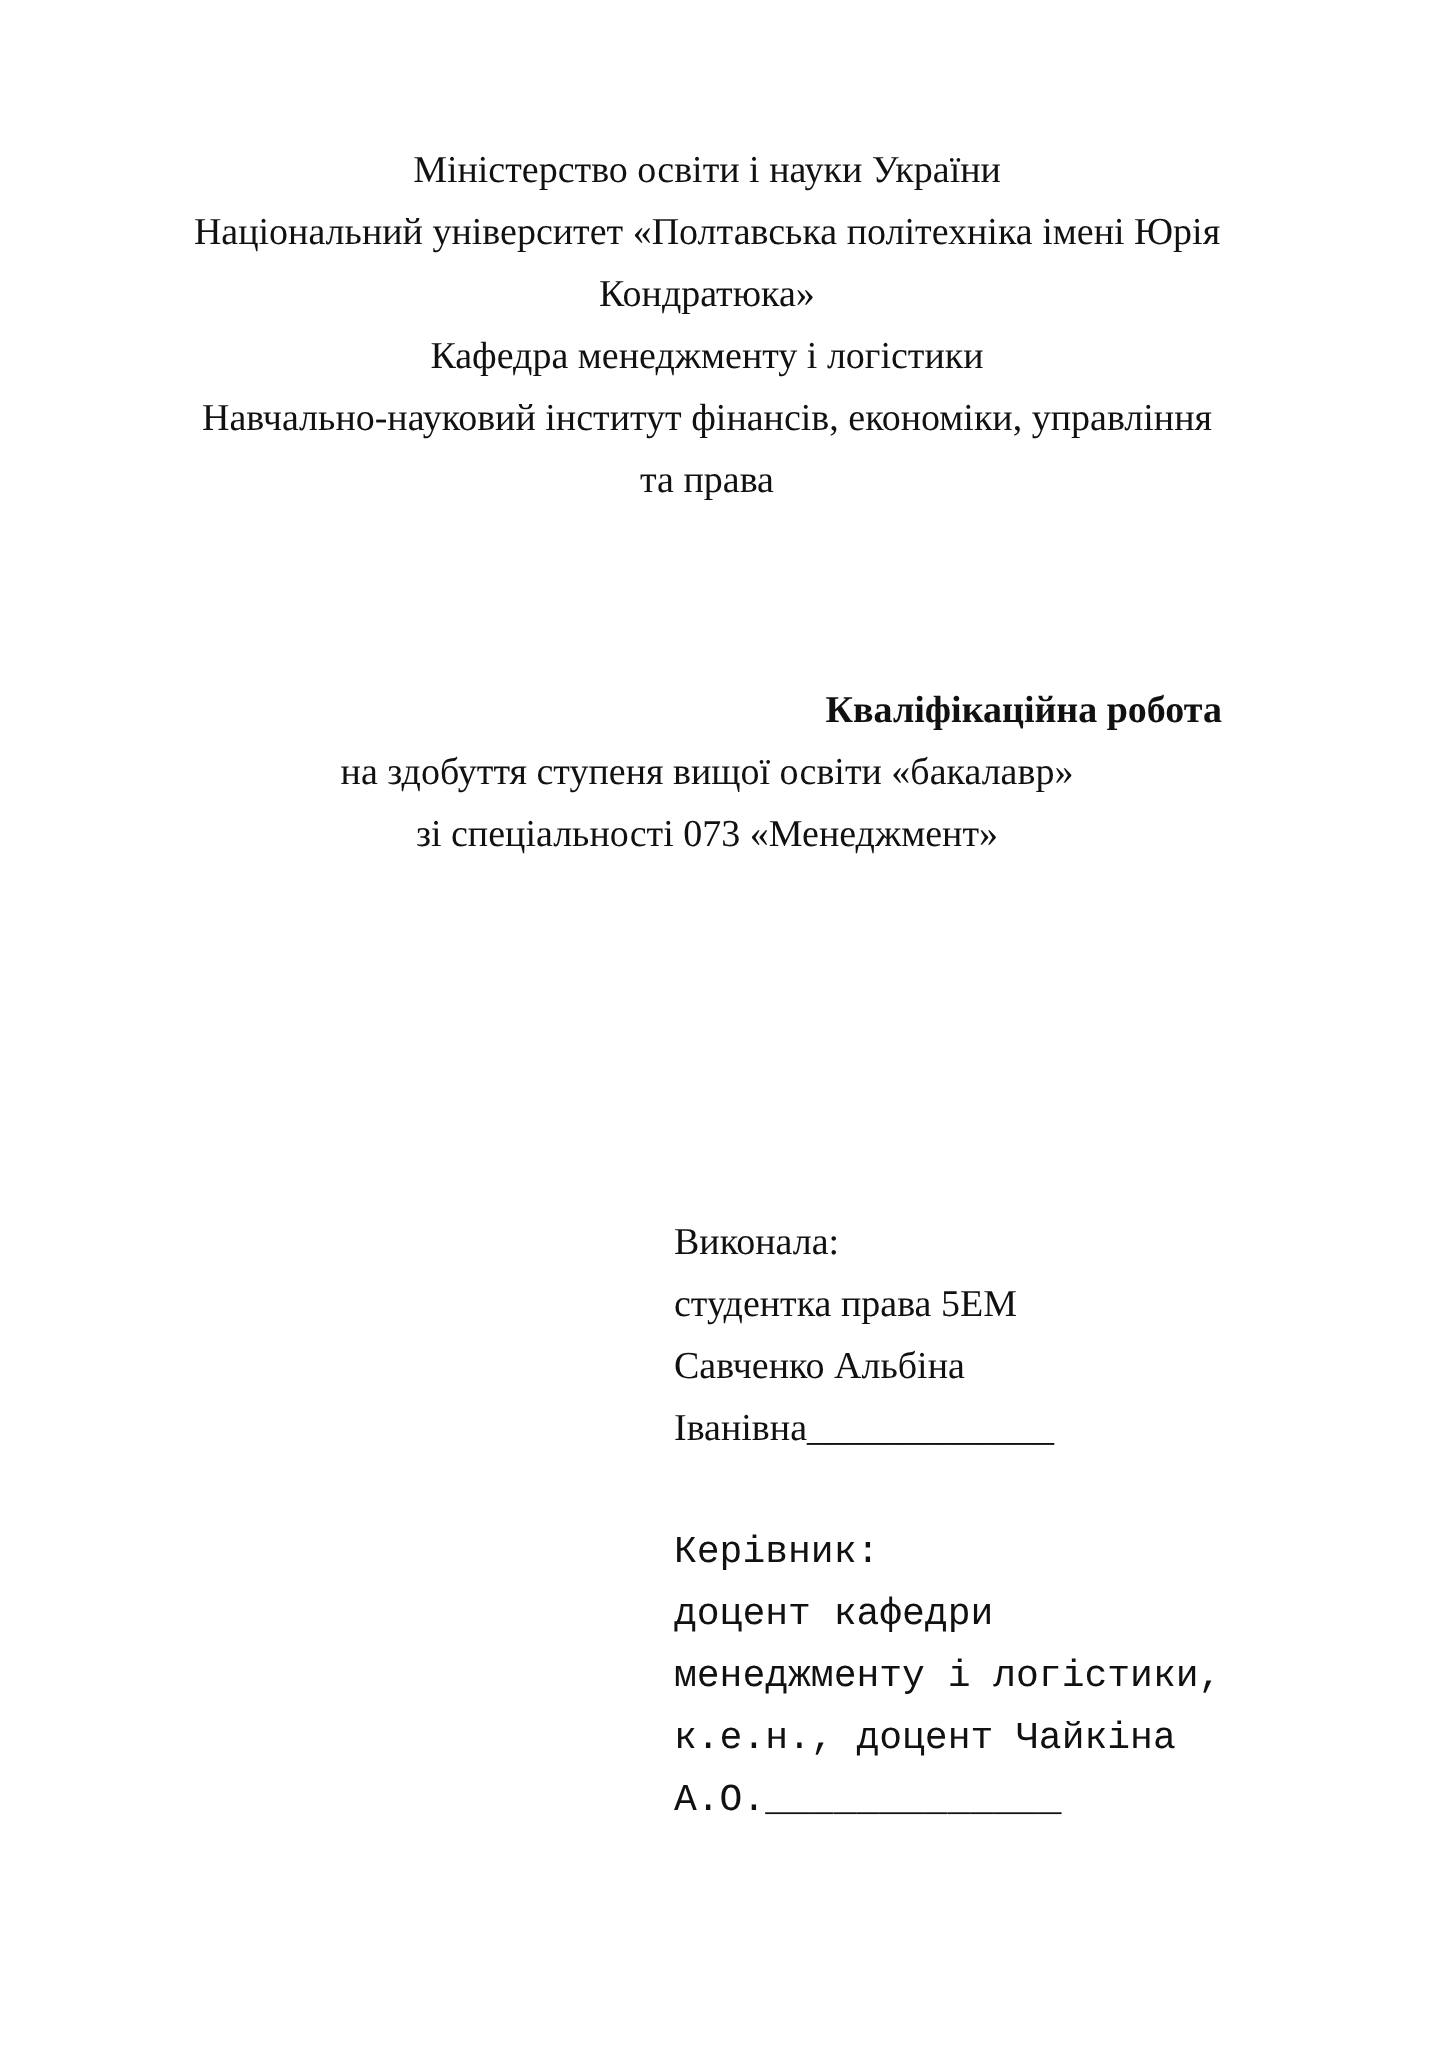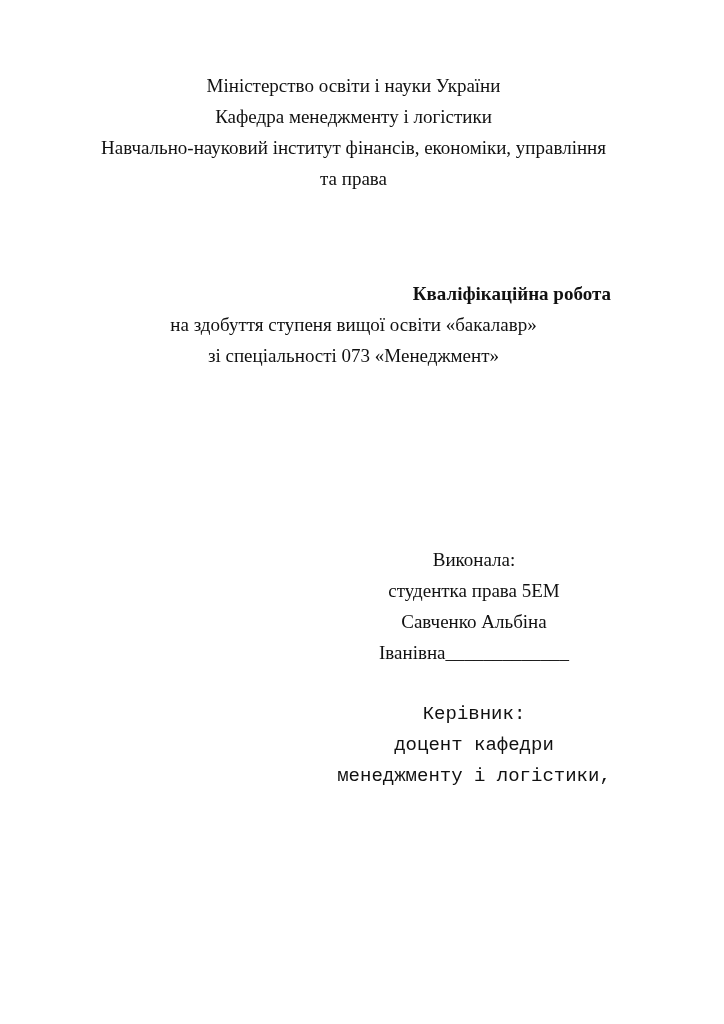--- a/index.html
+++ b/index.html
@@ -30,51 +30,53 @@
   .title-block {
     margin-top: 84px;
     text-align: center;
   }
   .title-block .work-title {
     font-weight: 700;
     text-align: right;
   }
   .signing-block {
     margin-left: 241px;
-    text-align: center;
+    text-align: left;
   }
   .author-block {
     margin-top: 173px;
   }
   .supervisor-block {
     margin-top: 31px;
     font-family: Liberation Mono, monospace;
   }
 </style>
 </head>
 <body>
 
 <div class="page">
 
   <div class="center-block">
     <p>Міністерство освіти і науки України</p>
+    <p>Національний університет «Полтавська політехніка імені Юрія Кондратюка»</p>
     <p>Кафедра менеджменту і логістики</p>
     <p>Навчально-науковий інститут фінансів, економіки, управління та права</p>
   </div>
 
   <div class="title-block">
     <p class="work-title">Кваліфікаційна робота</p>
     <p>на здобуття ступеня вищої освіти «бакалавр»</p>
     <p>зі спеціальності 073 «Менеджмент»</p>
   </div>
 
   <div class="signing-block author-block">
     <p>Виконала:</p>
     <p>студентка права 5ЕМ</p>
     <p>Савченко Альбіна Іванівна_____________</p>
   </div>
 
   <div class="signing-block supervisor-block">
     <p>Керівник:</p>
     <p>доцент кафедри менеджменту і логістики,</p>
+    <p>к.е.н., доцент Чайкіна А.О._____________</p>
   </div>
 
 </div>
 
 </body></html>

